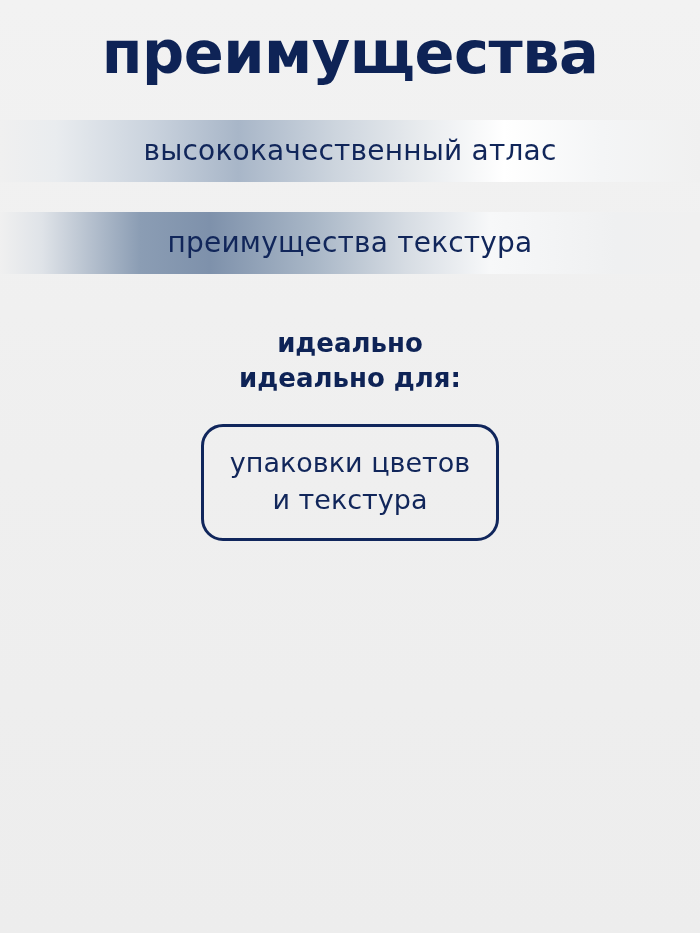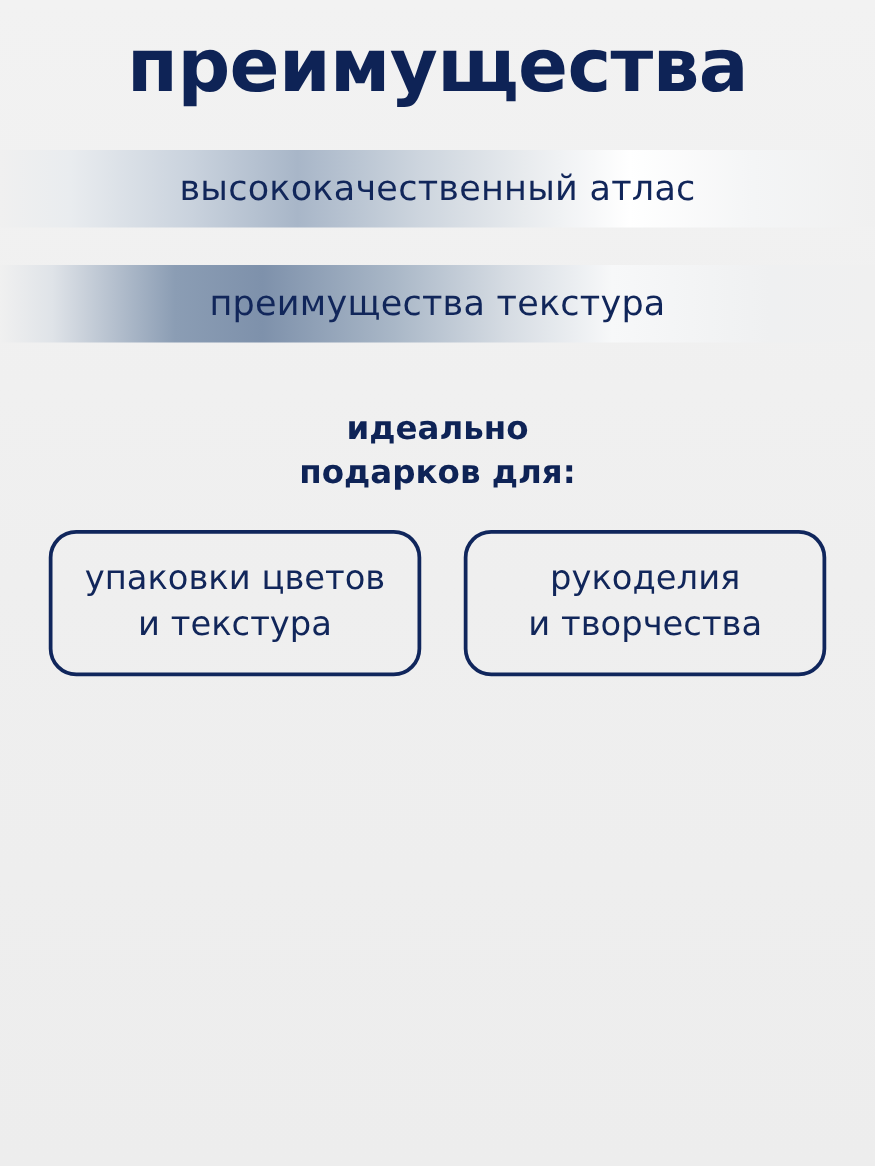--- a/index.html
+++ b/index.html
@@ -115,27 +115,23 @@
     <div class="band band-1">
       <span class="band-text">высококачественный атлас</span>
     </div>
     <div class="band band-2">
       <span class="band-text">преимущества текстура</span>
     </div>
   </div>
 
   <div class="subheading">
     <span class="chip-line">идеально</span>
-    <span class="chip-line">подарков для:</span>
+    <span class="chip-line">идеально для:</span>
   </div>
 
   <div class="chips">
     <div class="chip">
       <span class="chip-line">упаковки цветов</span>
       <span class="chip-line">и текстура</span>
     </div>
-    <div class="chip">
-      <span class="chip-line">рукоделия</span>
-      <span class="chip-line">и творчества</span>
-    </div>
   </div>
 
 </div>
 
 </body></html>

